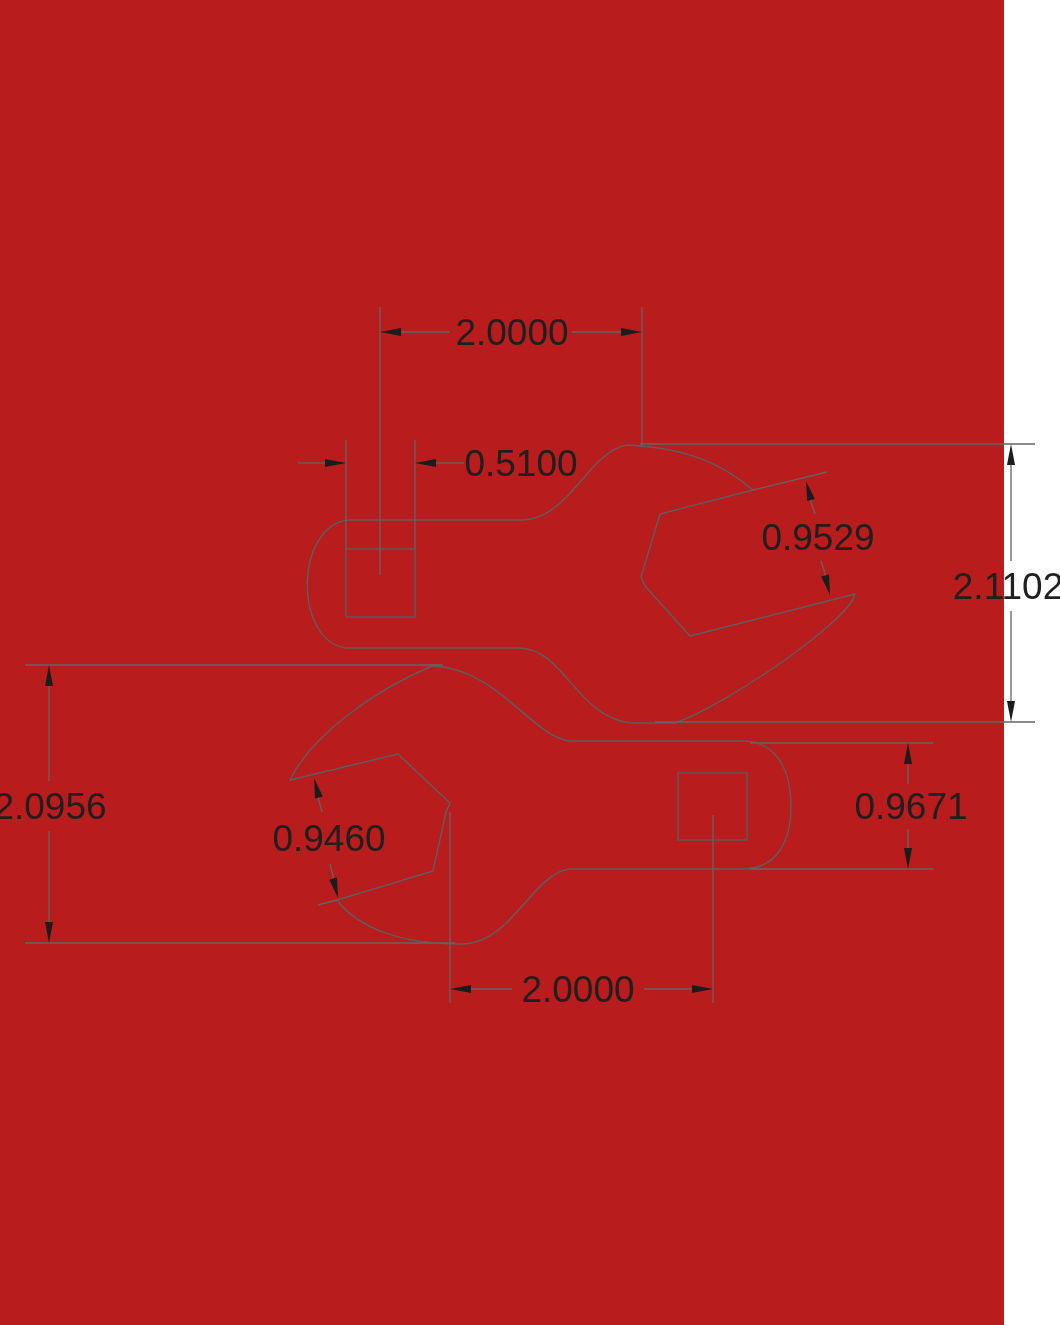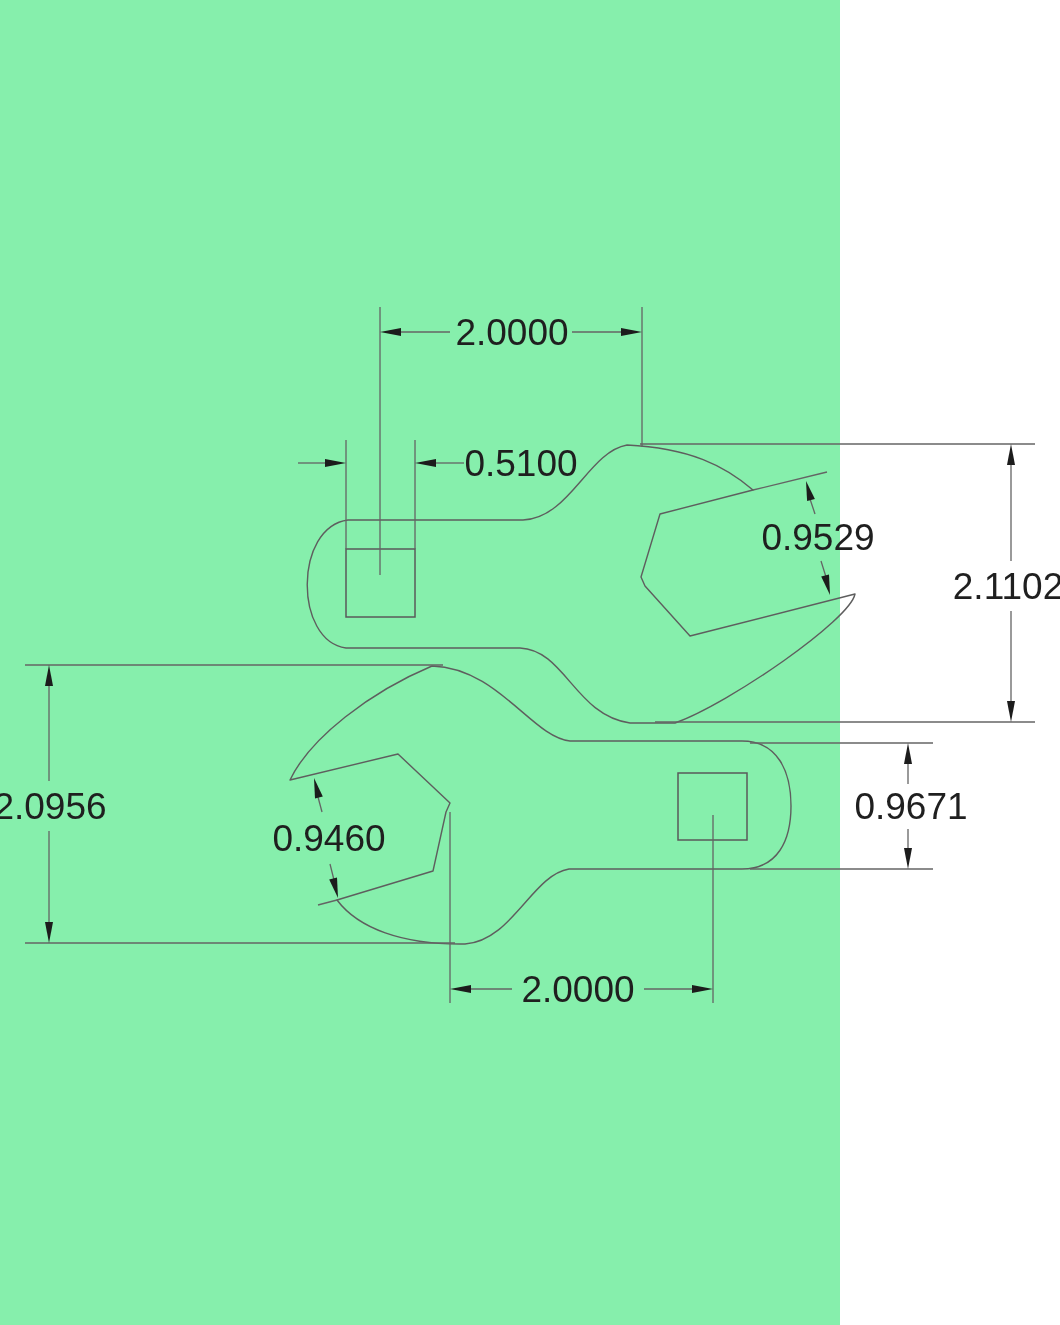--- a/index.html
+++ b/index.html
@@ -5,23 +5,23 @@
   html, body {
     margin: 0;
     padding: 0;
     background: #ffffff;
     width: 1060px;
     height: 1325px;
     overflow: hidden;
   }
   .stage {
     position: relative;
-    width: 840px;
+    width: 1004px;
     height: 1325px;
-    background: #86efac;
+    background: #b91c1c;
   }
   svg {
     display: block;
     width: 1060px;
     height: 1325px;
   }
   .outline {
     fill: none;
     stroke: #5e5e5e;
     stroke-width: 1.4;

